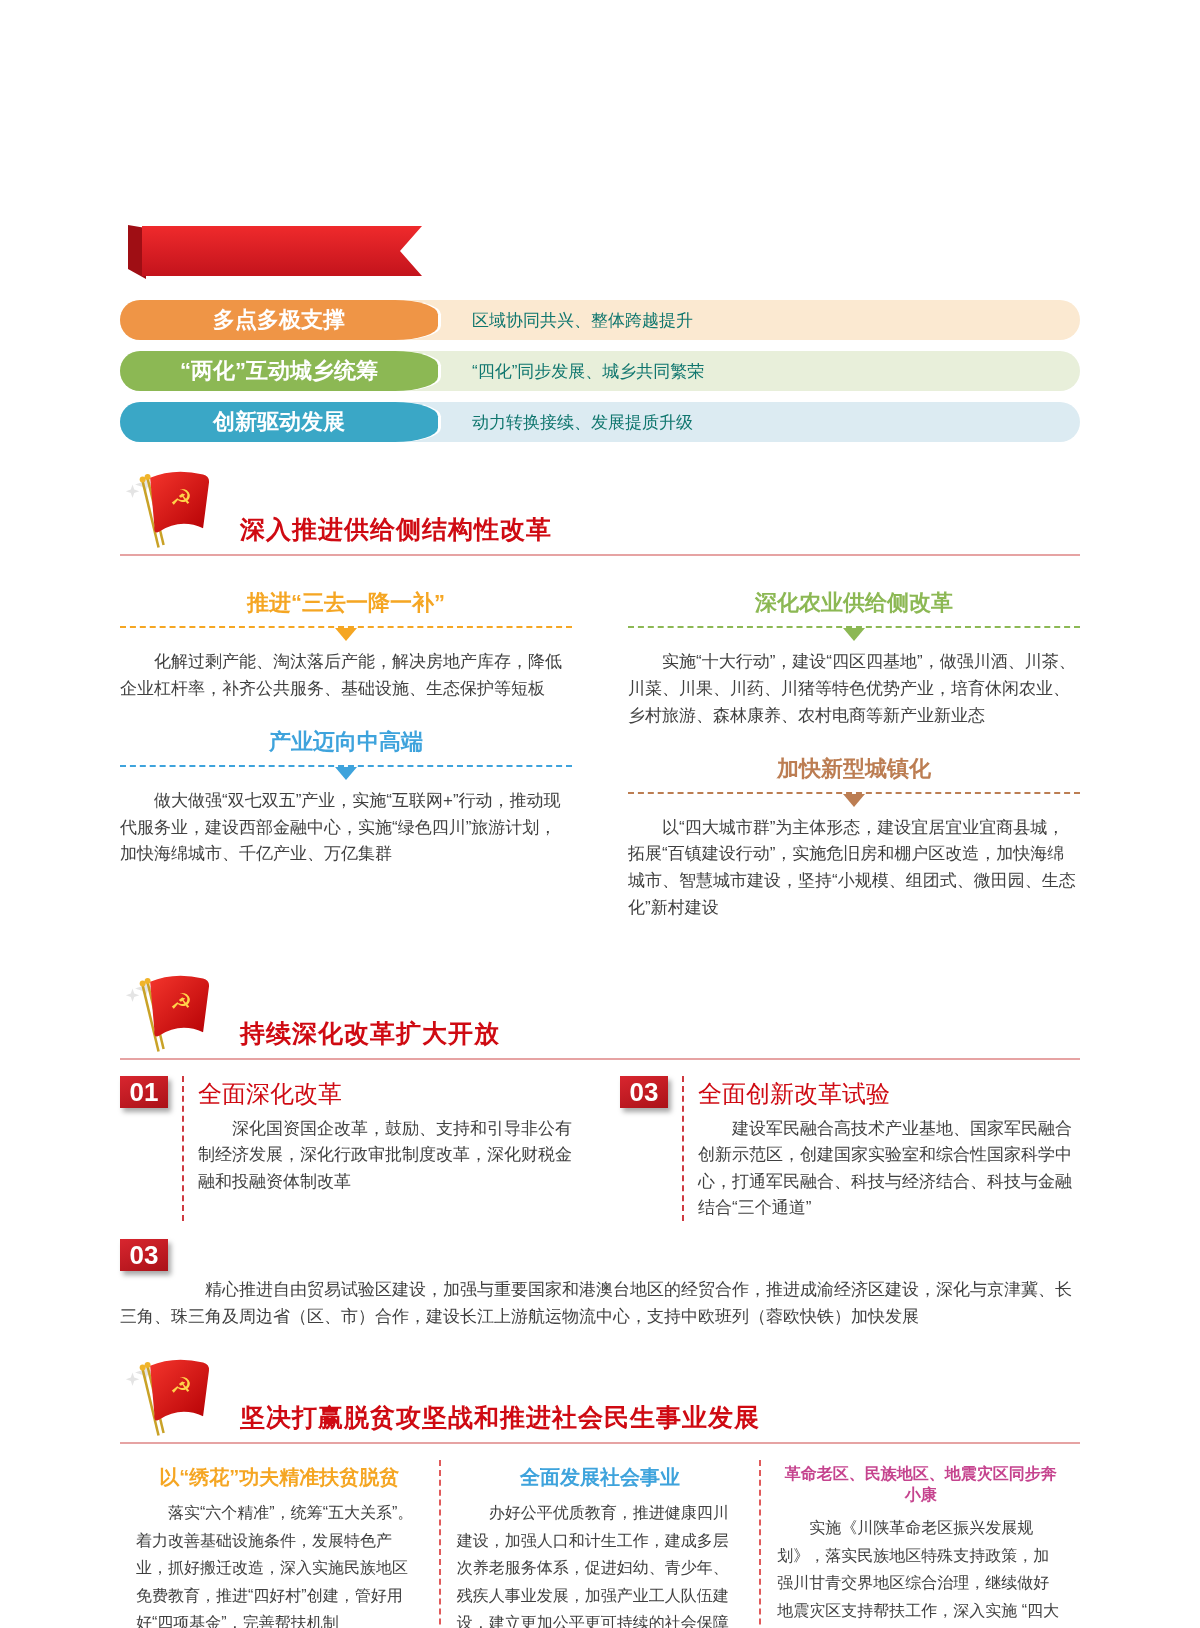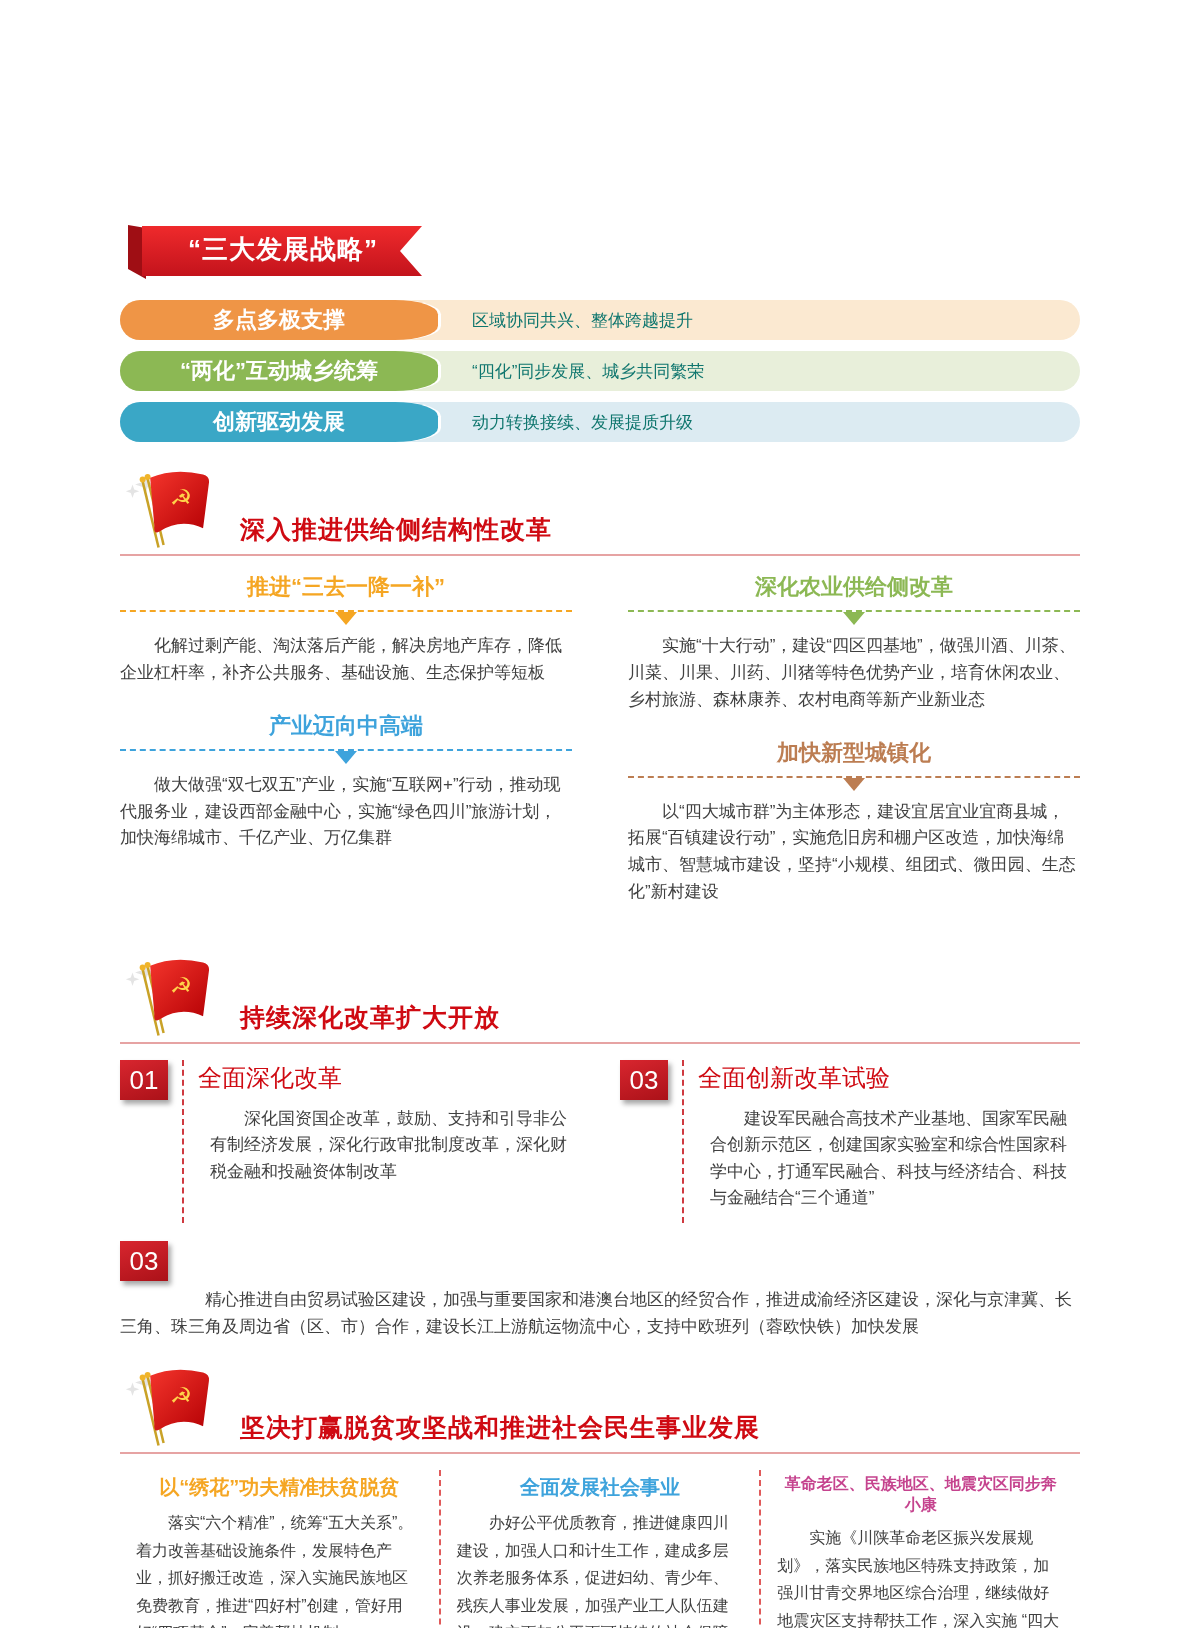--- a/index.html
+++ b/index.html
@@ -26,42 +26,42 @@
         font-size:17px;color:#0f766e;}
 
   
   .sec-head{display:flex;align-items:flex-end;gap:16px;margin-top:24px;}
   .sec-title{margin:0 0 4px 0;color:#cf0a12;font-size:25px;font-weight:bold;letter-spacing:1px;}
   .sec-underline{border-top:2px solid #e6a3a3;margin-top:4px;margin-bottom:16px;}
   .flag{flex:none;}
 
   
   .cols2{display:flex;gap:56px;}
-  .colflow{flex:1;min-width:0;}
+  .colflow{flex:1;min-width:0;margin-top:16px;}
   .block{margin-bottom:24px;}
   .block h3{margin:0 0 8px 0;text-align:center;font-size:22px;font-weight:bold;color:var(--acc);}
   .block .dash{border-top:2px dashed var(--acc);}
   .block .tri{width:0;height:0;margin:0 auto;border-left:11px solid transparent;
         border-right:11px solid transparent;border-top:13px solid var(--acc);}
   .block p{margin:8px 0 0 0;text-indent:2em;font-size:17px;line-height:1.58;color:#404040;}
   .acc-orange{--acc:#f5a623;}
   .acc-green{--acc:#8cb854;}
   .acc-blue{--acc:#3ea3dc;}
   .acc-brown{--acc:#bc7d52;}
   .acc-magenta{--acc:#c5438e;}
 
   
   .items2{display:flex;gap:40px;margin-top:4px;}
   .item{display:flex;flex:1;min-width:0;}
-  .num{flex:none;width:48px;height:40px;background:linear-gradient(160deg,#d8262f,#ab1118);
+  .num{flex:none;width:48px;height:32px;background:linear-gradient(160deg,#d8262f,#ab1118);
         color:#fff;font-size:26px;display:flex;align-items:center;justify-content:center;
-        box-shadow:3px 4px 5px rgba(0,0,0,.35);}
+        box-shadow:3px 4px 5px rgba(0,0,0,.35);font-weight:bold;}
   .item .content{border-left:2px dashed #cf3a40;margin-left:14px;padding-left:14px;min-width:0;}
   .item h3{margin:2px 0 6px 0;color:#cf0a12;font-size:24px;font-weight:normal;}
-  .item p{margin:12px;text-indent:2em;font-size:17px;line-height:1.55;color:#404040;}
+  .item p{margin:0;text-indent:2em;font-size:17px;line-height:1.55;color:#404040;}
   .item-full{margin-top:18px;gap:26px;}
   .item3-body{margin:6px 0 0 0;text-indent:5em;font-size:17px;line-height:1.55;color:#404040;}
 
   
   .cols3{display:flex;margin-top:2px;}
   .col3{flex:1;min-width:0;padding:4px 16px 0 16px;}
   .col3 + .col3{border-left:2px dashed #e05a5a;}
   .col3 h3{margin:0 0 8px 0;text-align:center;font-weight:bold;color:var(--acc);font-size:20px;}
   .col3.small-head h3{font-size:16px;font-family:Liberation Mono, monospace;}
   .col3 p{margin:0;text-indent:2em;font-size:16px;line-height:1.72;color:#404040;}
@@ -75,21 +75,20 @@
     <svg width="310" height="58" viewBox="0 0 310 58">
       <defs>
         <linearGradient id="rg" x1="0" y1="0" x2="0" y2="1">
           <stop offset="0" stop-color="#ef2a2c"></stop>
             <stop offset="1" stop-color="#c3131c"></stop>
         </linearGradient>
       </defs>
       <polygon points="8,3 26,6 26,57 8,47" fill="#9f0e14"></polygon>
       <polygon points="22,4 302,4 280,29 302,54 22,54" fill="url(#rg)"></polygon>
     </svg>
-    <span class="ribbon-text">“三大发展战略”</span>
   </div>
 
   <div>
     <div class="bar bar-0">
       <div class="label">多点多极支撑</div>
       <div class="desc">区域协同共兴、整体跨越提升</div>
     </div>
     <div class="bar bar-1">
       <div class="label">“两化”互动城乡统筹</div>
       <div class="desc">“四化”同步发展、城乡共同繁荣</div>

